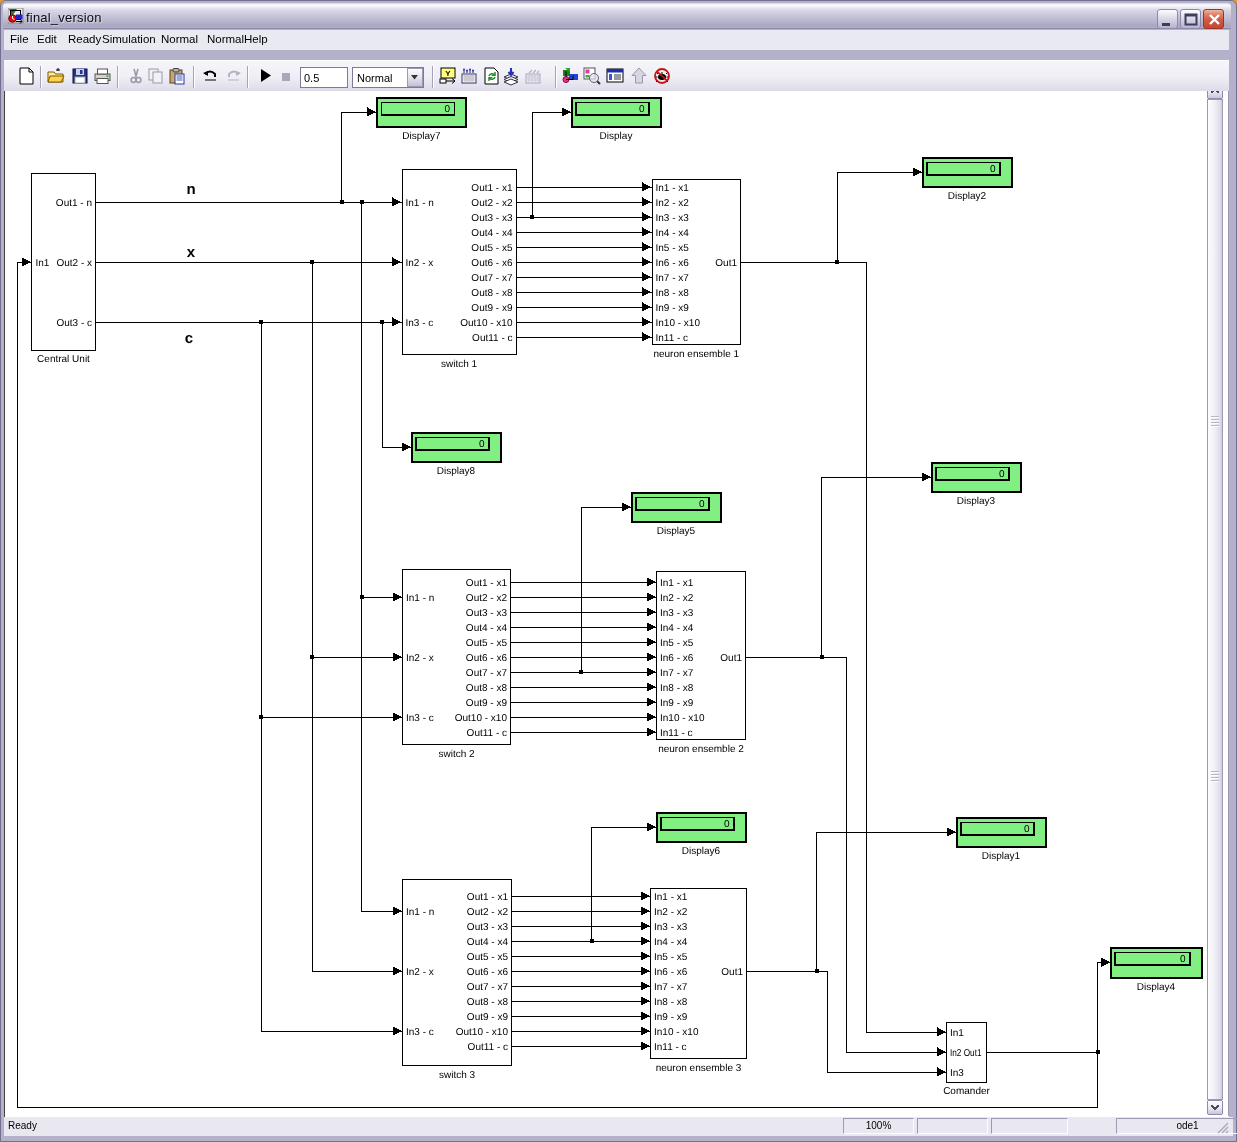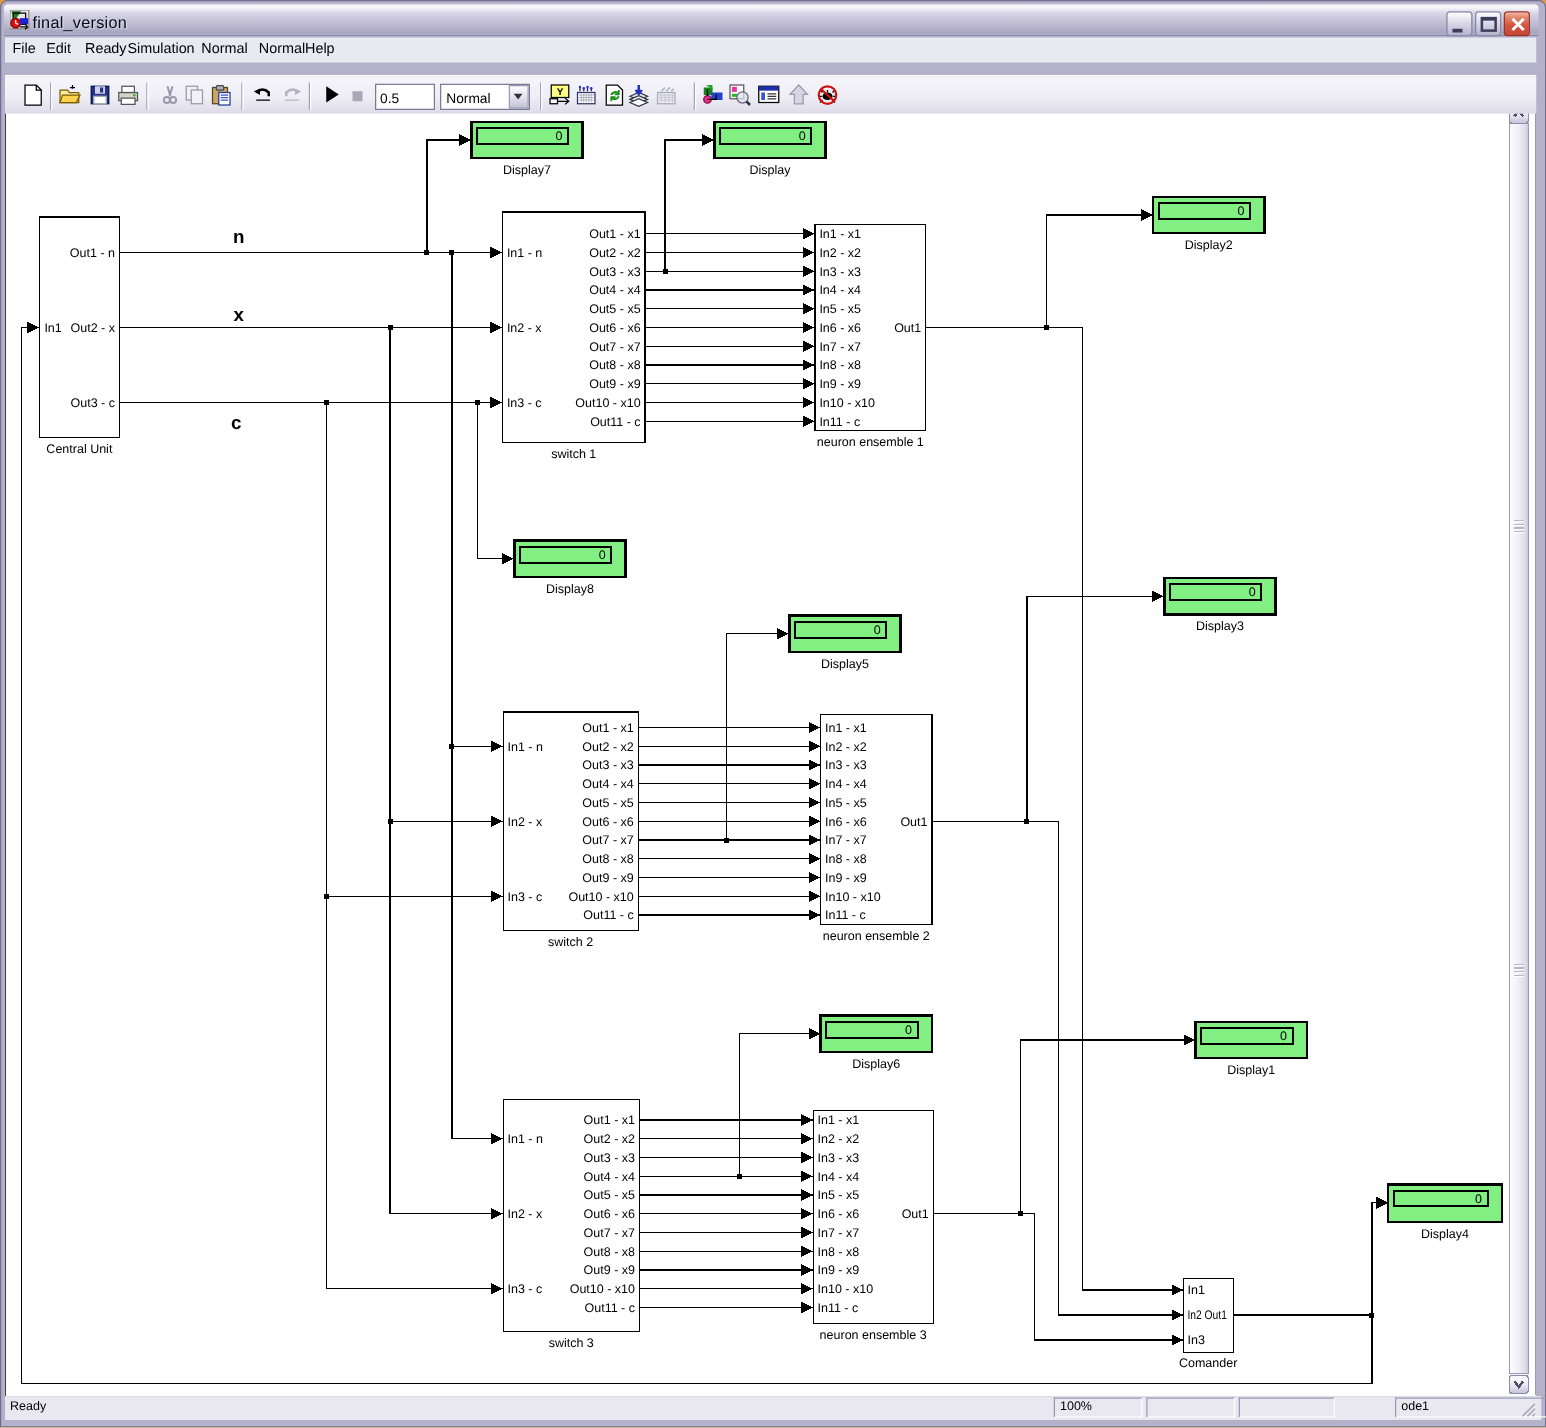--- a/index.html
+++ b/index.html
@@ -16,21 +16,21 @@
 .tbtn svg { position:absolute; left:0; top:0; }
 .menubar { position:absolute; left:4px; top:30px; width:1225px; height:20px;
   background:#e9e9f2;text-align:right; }
 .menubar span { position:absolute; top:3px; font-size:11.5px; color:#000; }
 .toolbar { position:absolute; left:4px; top:60px; width:1225px; height:31px;
   background:linear-gradient(180deg,#f6f5fa 0%,#efeef5 55%,#dddbe8 100%);
   border-top:1px solid #fff; }
 .statusbar { position:absolute; left:4px; top:1117px; width:1229px; height:19px;
   background:#e9e8f1; font-size:10px; }
 .statusbar .pane { position:absolute; top:1px; height:16px;
-  border:1px solid; border-color:#9c99b5 #fdfdfe #fdfdfe #9c99b5; padding:1px 4px; color:#000; }
+  border:1px solid; border-color:#9c99b5 #fdfdfe #fdfdfe #9c99b5; padding:1px 4px; color:#000;text-align:center; }
 svg text { white-space:pre; }
 </style></head>
 <body>
 <div class="frame"></div>
 
 <svg width="1237" height="1142" viewBox="0 0 1237 1142" style="position:absolute;left:0;top:0;" shape-rendering="crispEdges" text-rendering="geometricPrecision">
 <defs>
 <linearGradient id="ddbtn" x1="0" y1="0" x2="0" y2="1">
  <stop offset="0" stop-color="#fdfdfe"></stop>
         <stop offset="0.5" stop-color="#e4e2ee"></stop>

